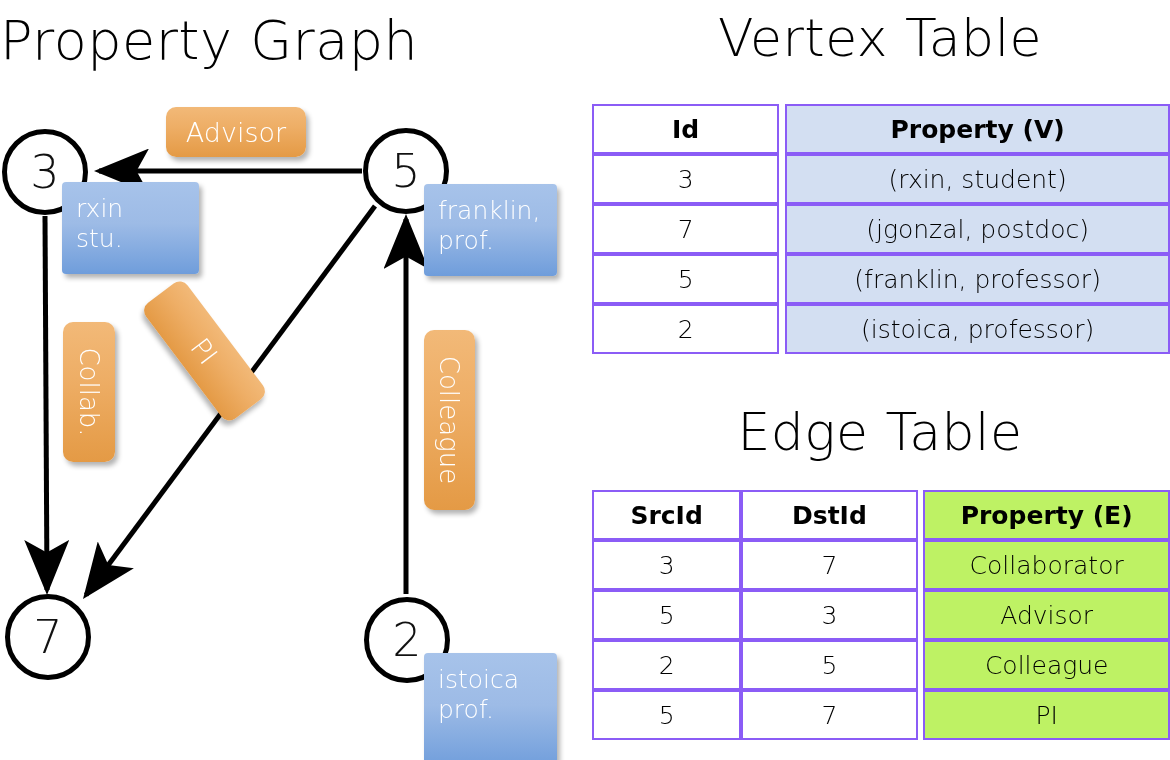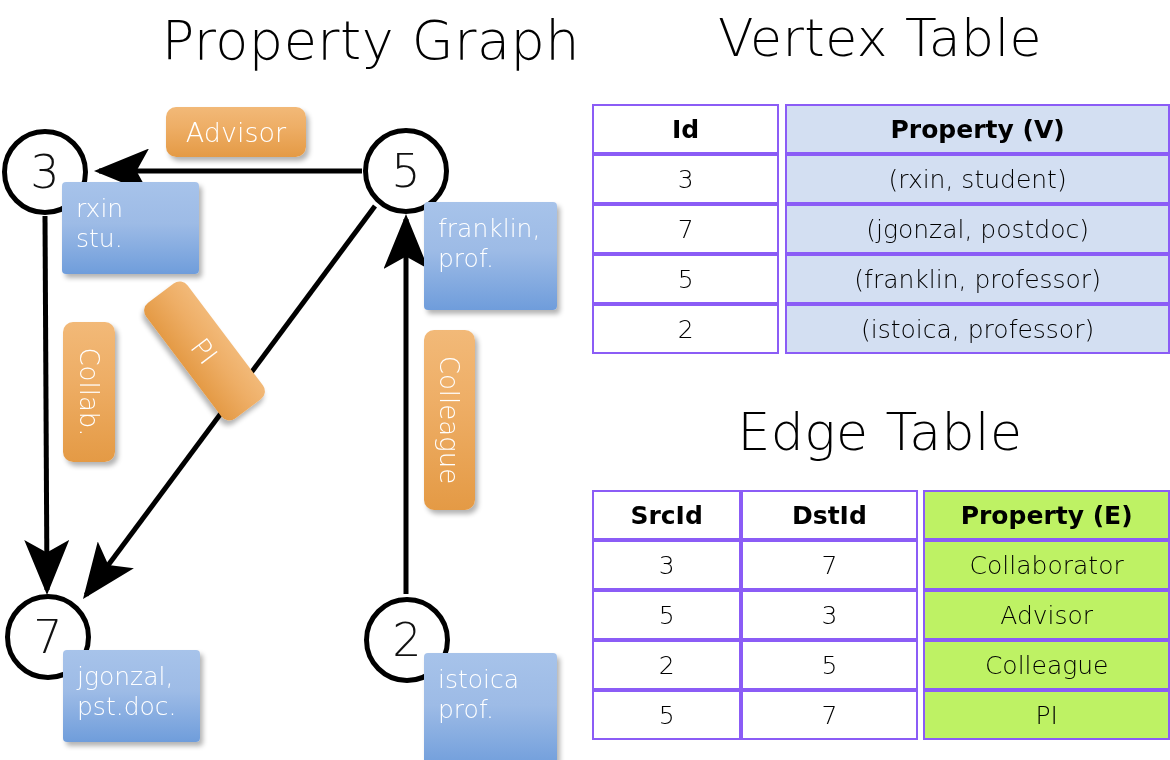--- a/index.html
+++ b/index.html
@@ -19,21 +19,21 @@
   .title {
     position: absolute;
     font-family: "DejaVu Sans", sans-serif;
     font-weight: 300;
     color: #000000;
     letter-spacing: 0.5px;
     white-space: nowrap;
   }
   #title-property-graph {
     left: 0; top: 8px; width: 580px;
-    text-align: right;
+    text-align: left;
     font-size: 54px;
     line-height: 66px;
   }
   #title-vertex-table {
     left: 590px; top: 6px; width: 580px;
     text-align: center;
     font-size: 52px;
     line-height: 64px;
   }
   #title-edge-table {
@@ -86,21 +86,21 @@
     font-family: "DejaVu Sans", sans-serif;
     font-weight: 300;
     font-size: 25px;
     line-height: 30px;
     padding: 12px 0 0 14px;
     box-sizing: border-box;
     z-index: 8;
     white-space: pre-line;
   }
   #prop-rxin     { left: 62px;  top: 182px; width: 137px; height: 92px; }
-  #prop-franklin { left: 424px; top: 184px; width: 133px; height: 108px; margin-top: 18px; }
+  #prop-franklin { left: 424px; top: 184px; width: 133px; height: 92px; }
   #prop-jgonzal  { left: 63px;  top: 650px; width: 137px; height: 92px; }
   #prop-istoica  { left: 424px; top: 653px; width: 133px; height: 116px; }
 
   
   .edge-label {
     position: absolute;
     border-radius: 10px;
     background: linear-gradient(to bottom, #f2b978 0%, #eeae66 40%, #e49a45 100%);
     box-shadow: 3px 4px 5px rgba(0,0,0,0.30);
     color: #ffffff;
@@ -201,22 +201,20 @@
 
   <div class="node" id="node-3">3</div>
   <div class="node" id="node-5">5</div>
   <div class="node" id="node-7">7</div>
   <div class="node" id="node-2">2</div>
 
   <div class="prop-box" id="prop-rxin">rxin
 stu.</div>
   <div class="prop-box" id="prop-franklin">franklin,
 prof.</div>
-  <div class="prop-box" id="prop-jgonzal">jgonzal,
-pst.doc.</div>
   <div class="prop-box" id="prop-istoica">istoica
 prof.</div>
 
   <div class="edge-label" id="edge-label-advisor">
     <span>Advisor</span>
   </div>
   <div class="edge-label" id="edge-label-collab">
     <span class="vtext">Collab.</span>
   </div>
   <div class="edge-label" id="edge-label-pi">

